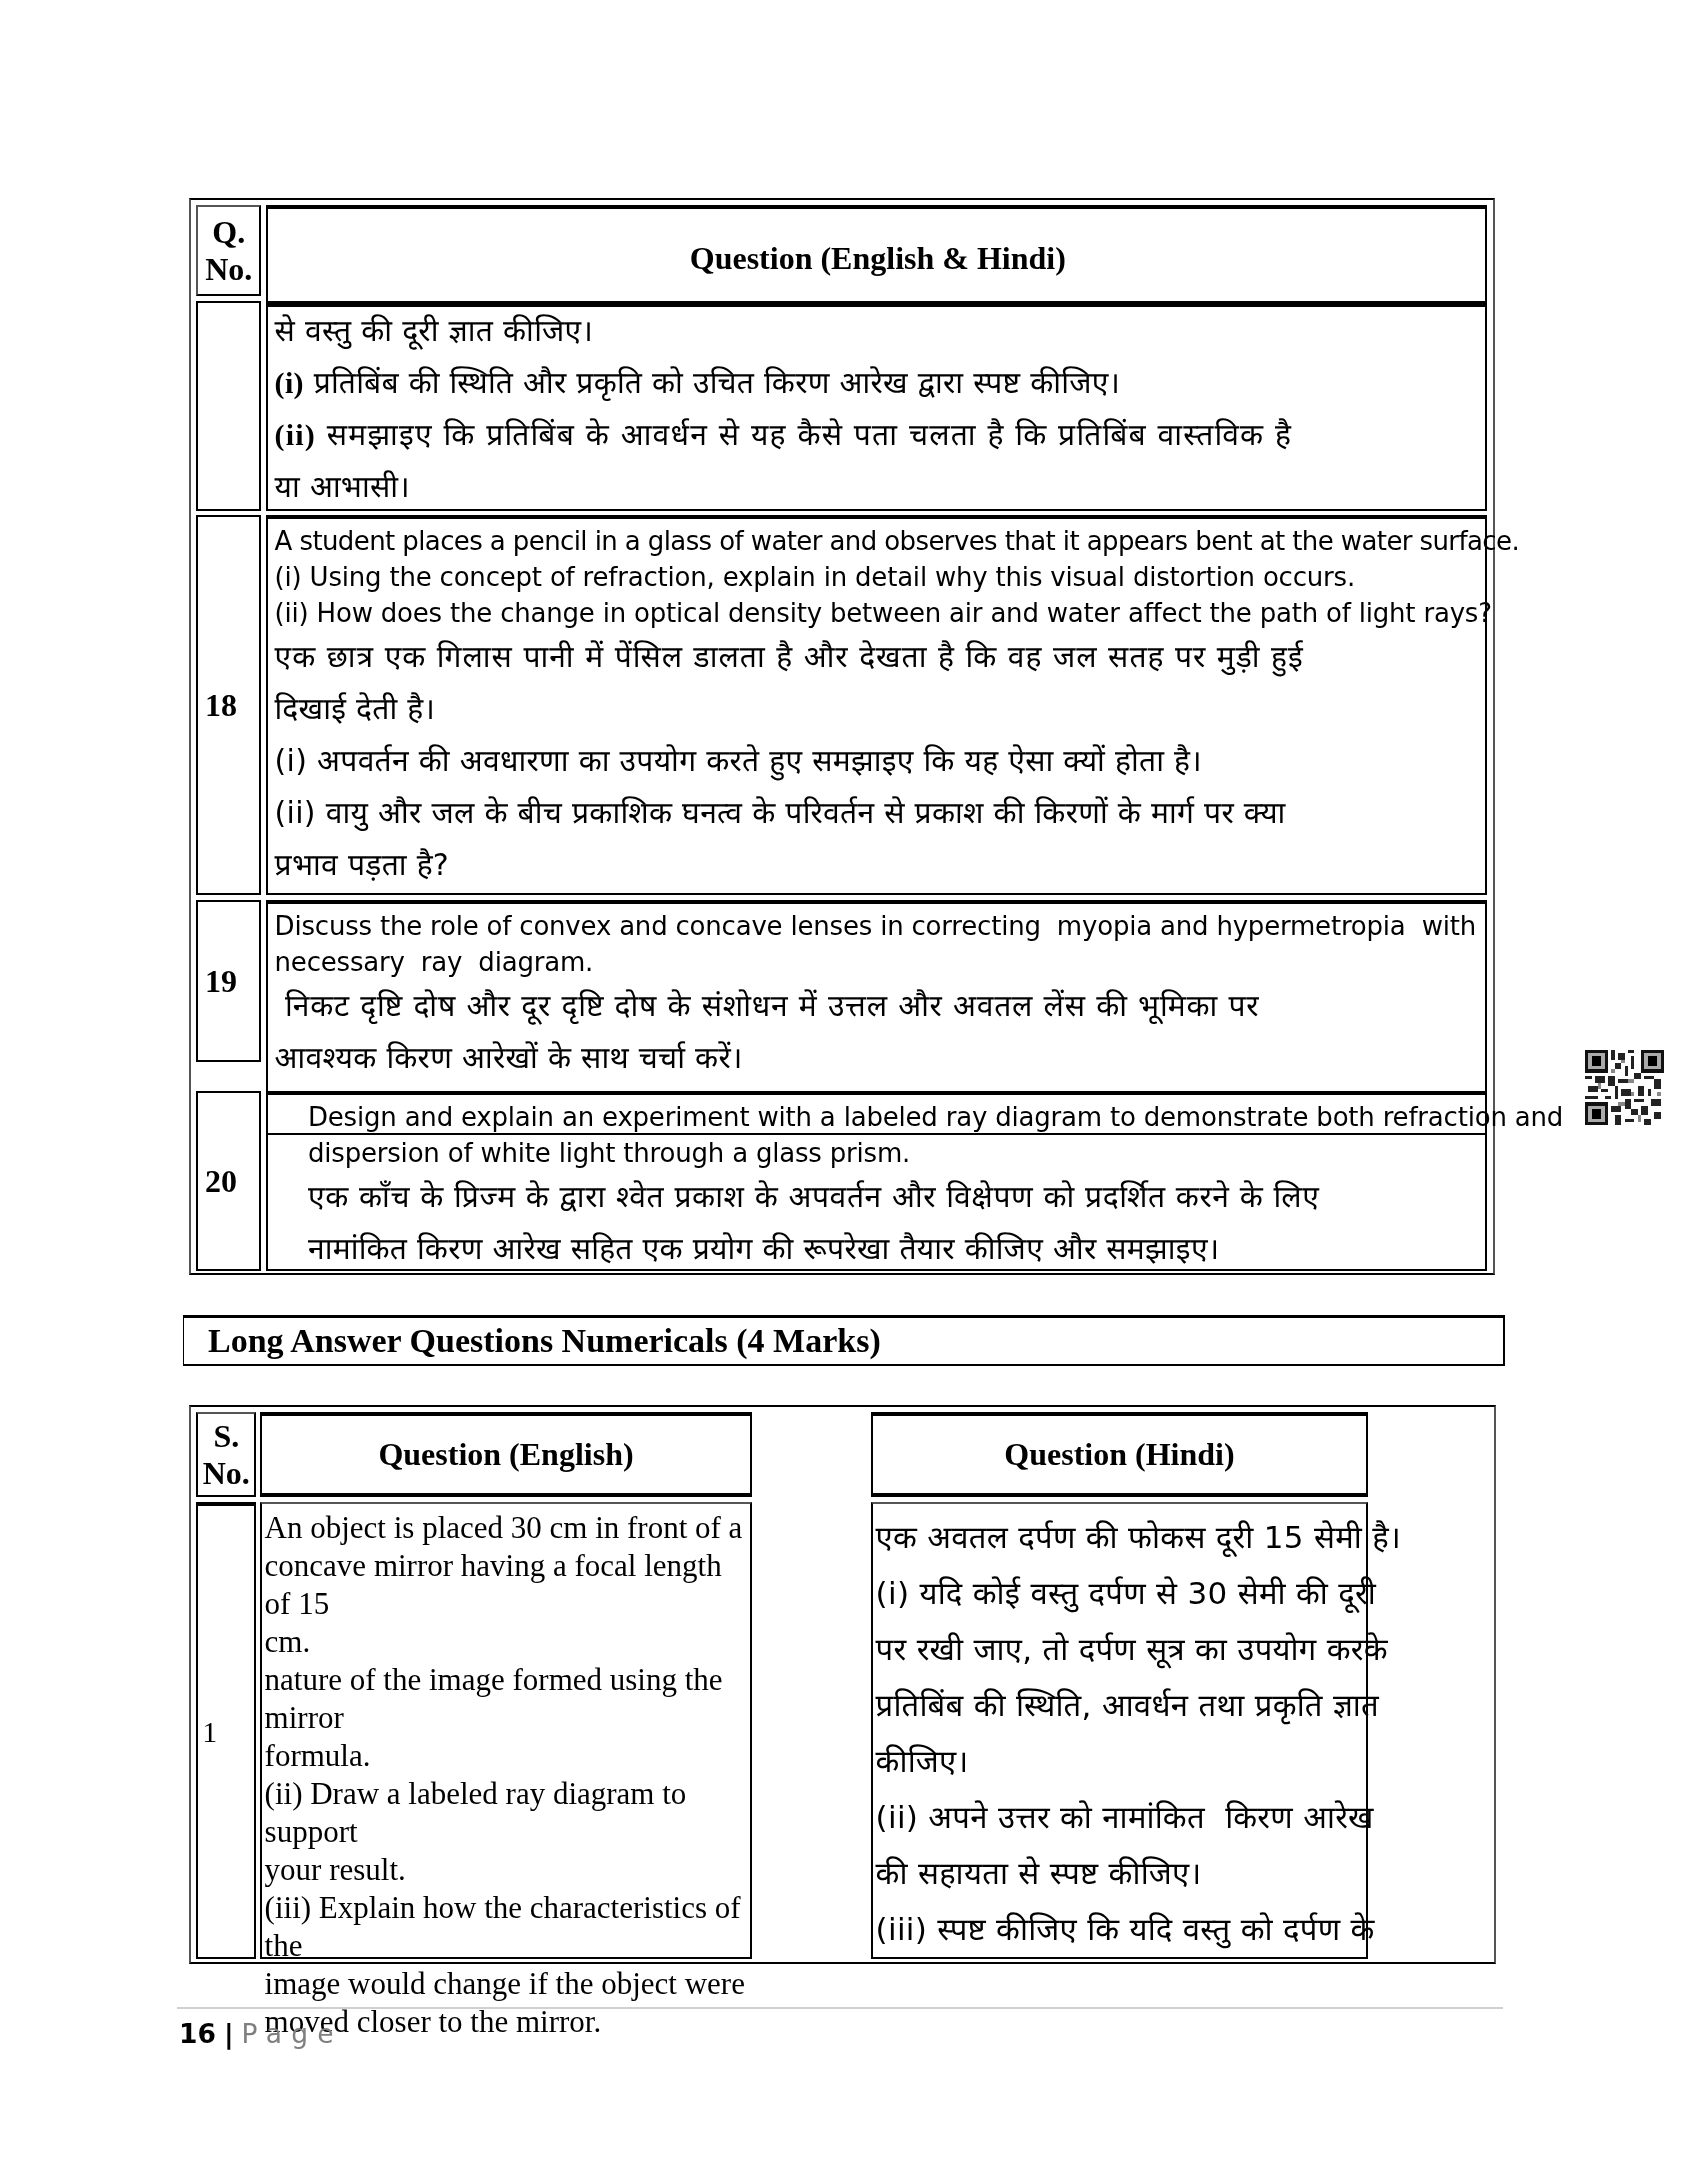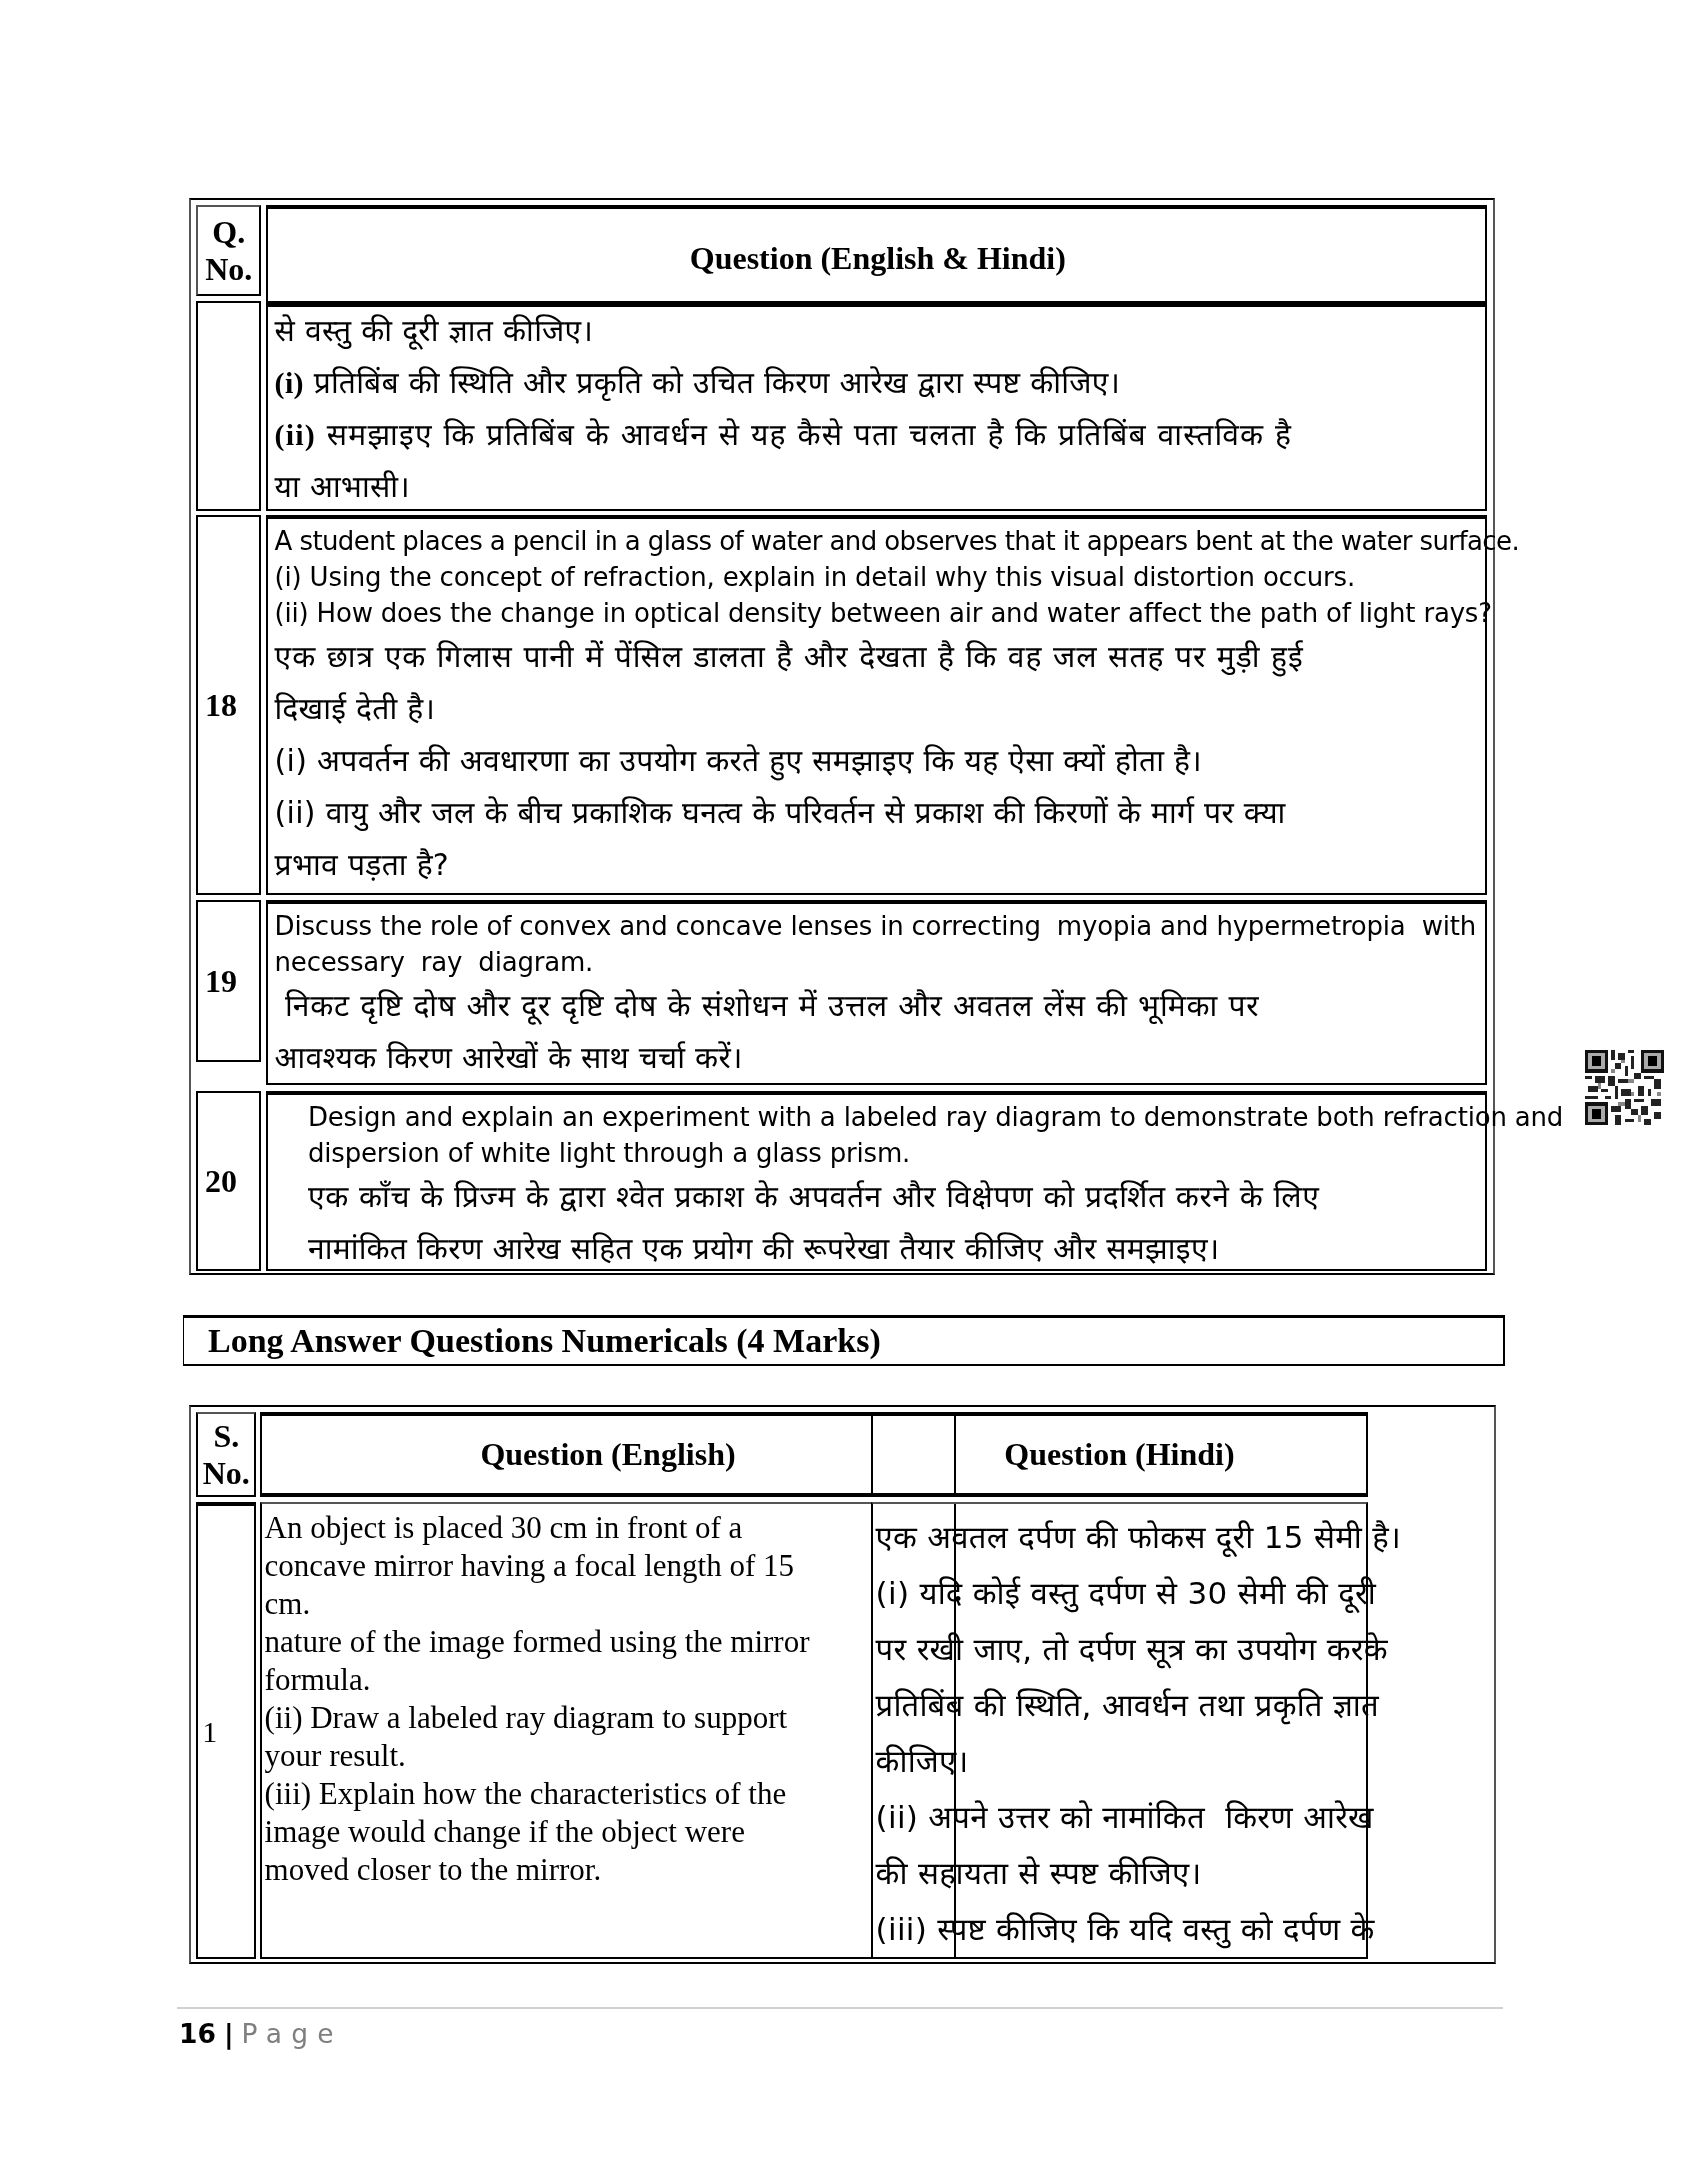--- a/index.html
+++ b/index.html
@@ -44,21 +44,21 @@
     display: flex; align-items: center; padding-left: 24px;
     font-weight: bold; font-size: 34px;
   }
 
   
   .tbl2 {
     position: absolute; left: 189px; top: 1405px; width: 1307px; height: 559px;
     border: 2.6px solid #000; border-right-color: #555; border-left-color: #555;
   }
   .t2-sno { left: 5.3px; width: 60px; }
-  .t2-en  { left: 69px; width: 696px; }
+  .t2-en  { left: 69px; width: 492px; }
   .t2-hi  { left: 680px; width: 497px; }
   .t2-hdr-sno {
     display: flex; flex-direction: column; align-items: center; justify-content: center;
     font-weight: bold; font-size: 32px; line-height: 37px;
   }
   .t2-hdr-col {
     display: flex; align-items: center; justify-content: center;
     font-weight: bold; font-size: 32px;
   }
   .t2-num { font-size: 30px; display: flex; align-items: center; padding-left: 4px; }
@@ -112,21 +112,21 @@
     <div class="hi-line" style="letter-spacing:1px;">एक छात्र एक गिलास पानी में पेंसिल डालता है और देखता है कि वह जल सतह पर मुड़ी हुई</div>
     <div class="hi-line">दिखाई देती है।</div>
     <div class="hi-line">(i) अपवर्तन की अवधारणा का उपयोग करते हुए समझाइए कि यह ऐसा क्यों होता है।</div>
     <div class="hi-line">(ii) वायु और जल के बीच प्रकाशिक घनत्व के परिवर्तन से प्रकाश की किरणों के मार्ग पर क्या</div>
     <div class="hi-line">प्रभाव पड़ता है?</div>
   </div>
 
   <div class="cell num-cell qnum serif" style="top:700px;height:162px;">
     <span>19</span>
   </div>
-  <div class="cell q-cell sans" style="top:700px;height:185px;border-top-width:4px;">
+  <div class="cell q-cell sans" style="top:700px;height:235px;border-top-width:4px;">
     <div class="en-line" style="white-space:pre;">Discuss the role of convex and concave lenses in correcting  myopia and hypermetropia  with</div>
     <div class="en-line" style="white-space:pre;">necessary  ray  diagram.</div>
     <div class="hi-line" style="white-space:pre;letter-spacing:0.8px;"> निकट दृष्टि दोष और दूर दृष्टि दोष के संशोधन में उत्तल और अवतल लेंस की भूमिका पर</div>
     <div class="hi-line">आवश्यक किरण आरेखों के साथ चर्चा करें।</div>
   </div>
 
   <div class="cell num-cell qnum serif" style="top:891px;height:180px;">
     <span>20</span>
   </div>
   <div class="cell q-cell sans" style="top:891px;height:180px;border-top-width:4px;padding-left:40px;">

